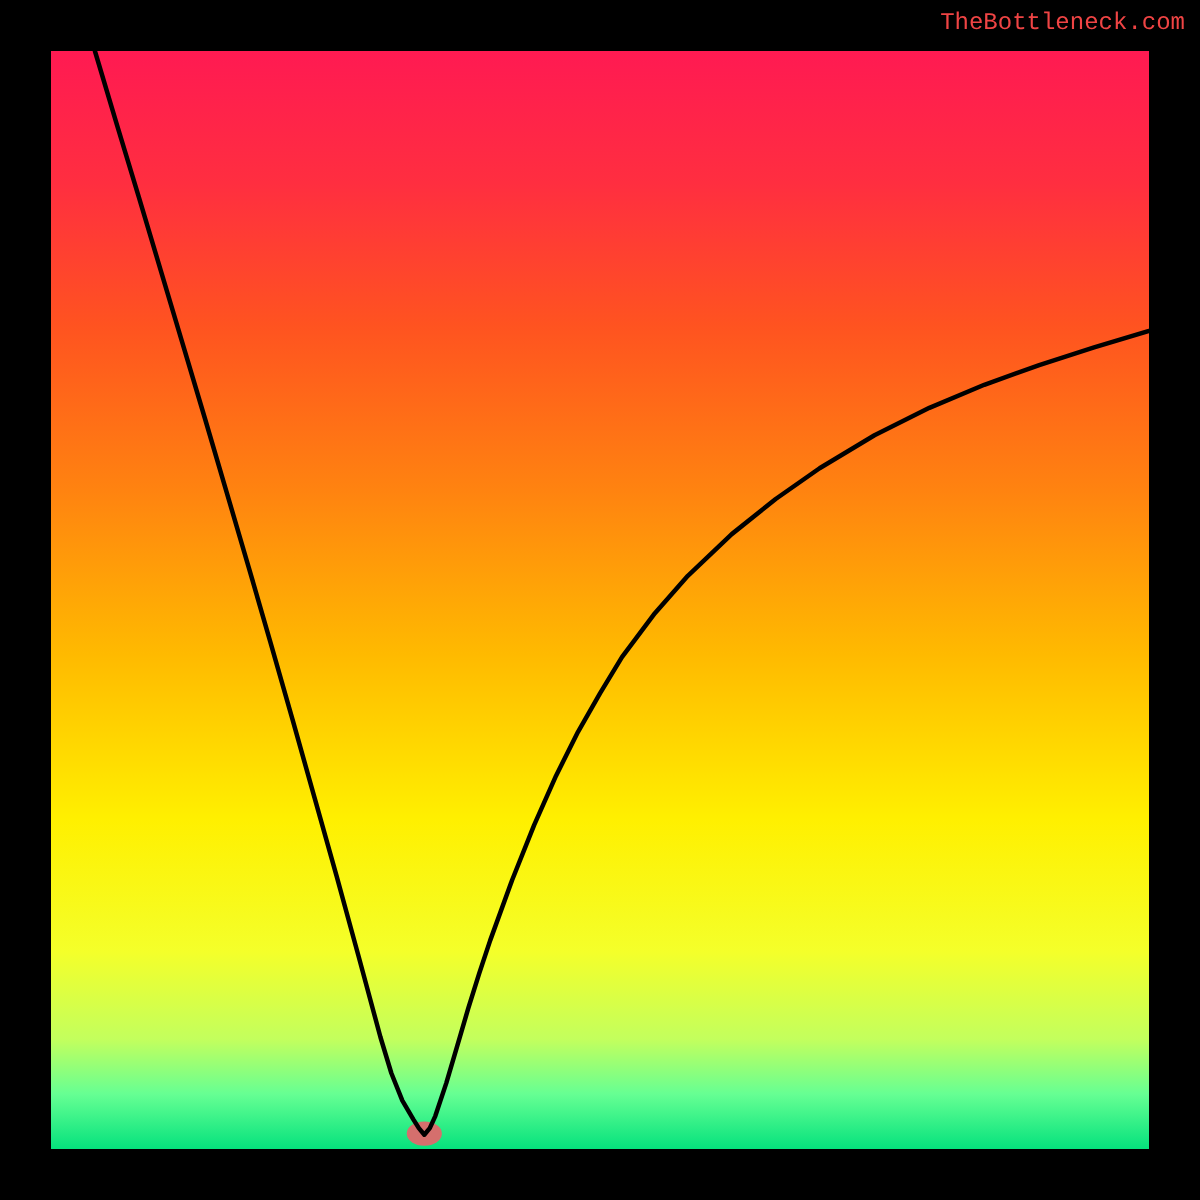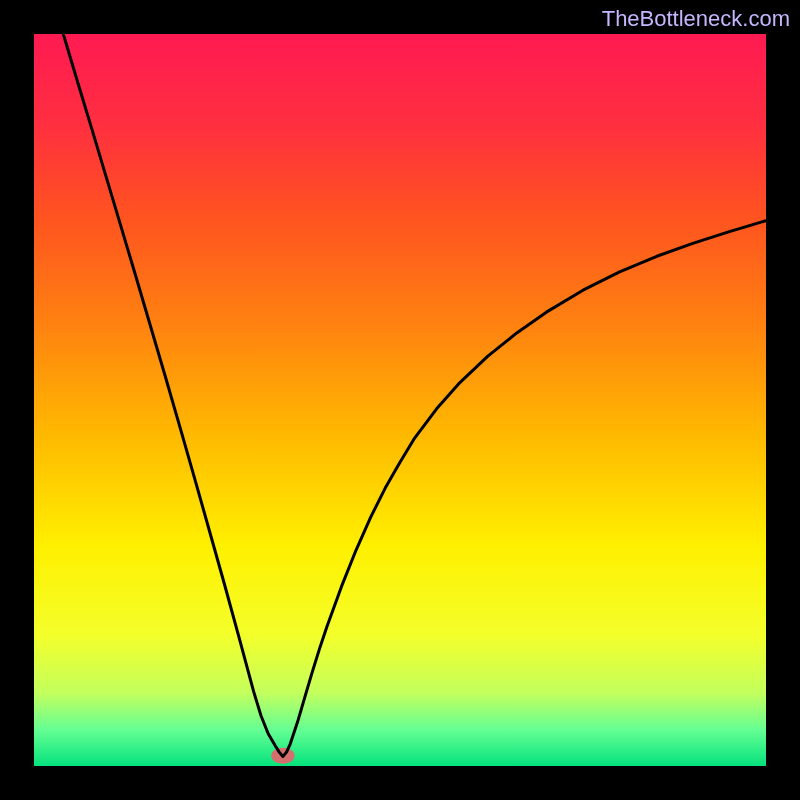--- a/index.html
+++ b/index.html
@@ -15,23 +15,23 @@
     top: 0;
     left: 0;
     width: 800px;
     height: 800px;
     background: #000000;
   }
   .attribution {
     position: absolute;
     top: 6px;
     right: 10px;
-    font-family: Liberation Sans, sans-serif;
-    font-size: 22px;
-    color: #c4b5fd;
+    font-family: Liberation Mono, monospace;
+    font-size: 16px;
+    color: #ef4444;
     user-select: none;
   }
   .plot {
     position: absolute;
     background: #000;
   }
   svg {
     display: block;
   }
 </style>

